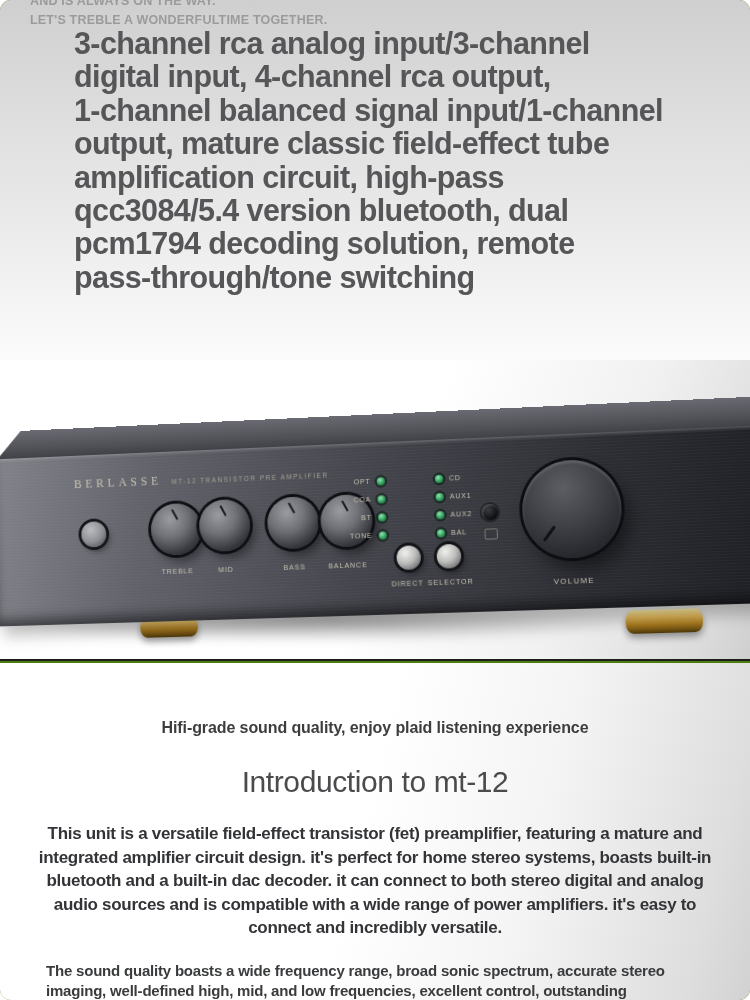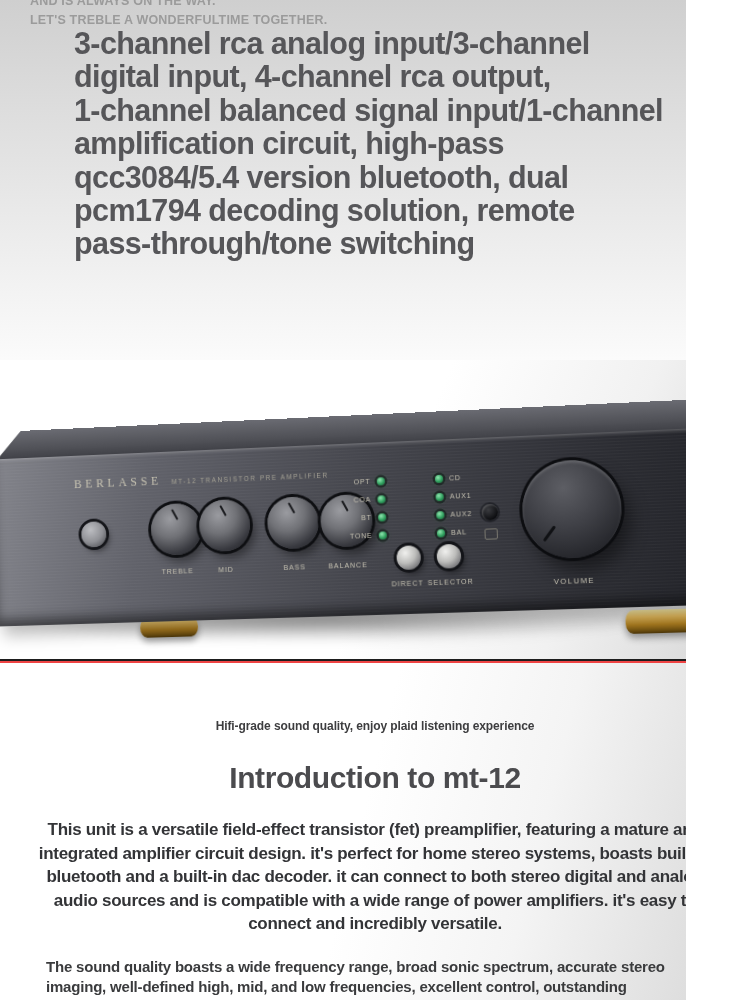--- a/index.html
+++ b/index.html
@@ -1,18 +1,18 @@
 <!DOCTYPE html>
 <html><head>
 <meta charset="utf-8">
 <style>
   html,body{margin:0;padding:0;}
   .page{
-    position:relative;width:686px;height:1000px;overflow:hidden;
-    font-family:"Liberation Sans",sans-serif;background:#ef4444;
+    position:relative;width:750px;height:1000px;overflow:hidden;
+    font-family:"Liberation Sans",sans-serif;background:#4d7c0f;border-radius:11px;
   }
   
   .top-section{
     position:absolute;top:0;left:0;width:750px;height:360px;
     background:linear-gradient(180deg,#cfcfcf 0%,#dcdcdc 28%,#eeeeee 70%,#fbfbfb 100%);
   }
   .tagline{position:absolute;top:-8px;left:30px;color:#9b9b9b;font-size:12.5px;font-weight:700;line-height:19px;letter-spacing:.2px;}
   .headline{position:absolute;top:27px;left:28px;color:#565659;font-size:30.5px;font-weight:700;line-height:33.4px;letter-spacing:-.6px;margin-left:46px;}
   .headline div{white-space:nowrap;}
   
@@ -102,39 +102,40 @@
     background:linear-gradient(180deg,#f7e9a4 0%,#ddb45a 30%,#a6791f 62%,#6b4d10 88%,#4a350a 100%);
     box-shadow:0 4px 7px rgba(0,0,0,.38);
   }
   .foot-left{left:150px;top:196px;width:60px;}
   .foot-right{left:636px;top:203px;width:74px;height:23px;}
   
   .intro-section{
     position:absolute;top:663px;left:0;width:750px;height:337px;overflow:hidden;
     background:linear-gradient(104deg,#ffffff 48%,#f4f4f4 70%,#dedede 92%,#d2d2d2 100%);
   }
-  .subtitle{margin:56px auto 0;text-align:center;font-size:12px;font-weight:700;color:#3d3d3f;letter-spacing:-.1px;}
-  .intro-title{margin:28px auto 0;text-align:center;font-size:30px;font-weight:700;color:#4b4b4e;letter-spacing:-.4px;}
+  .subtitle{margin:56px auto 0;text-align:center;font-size:16px;font-weight:700;color:#3d3d3f;letter-spacing:-.1px;}
+  .intro-title{margin:28px auto 0;text-align:center;font-size:30px;font-weight:400;color:#4b4b4e;letter-spacing:-.4px;}
   .intro-p1{margin:23px auto 0;width:702px;text-align:center;font-size:17px;font-weight:700;color:#333437;line-height:23.6px;letter-spacing:-.3px;}
   .intro-p2{margin:21px 40px 0 46px;text-align:left;font-size:15px;font-weight:700;color:#3a3b3d;line-height:20.5px;letter-spacing:-.2px;}
 </style>
 </head>
 <body>
 
 <div class="page">
 
   <div class="top-section">
     <div class="tagline">
       <div>AND IS ALWAYS ON THE WAY.</div>
       <div>LET'S TREBLE A WONDERFULTIME TOGETHER.</div>
     </div>
     <div class="headline">
       <div>3-channel rca analog input/3-channel</div>
       <div>digital input, 4-channel rca output,</div>
       <div>1-channel balanced signal input/1-channel</div>
+      <div>output, mature classic field-effect tube</div>
       <div>amplification circuit, high-pass</div>
       <div>qcc3084/5.4 version bluetooth, dual</div>
       <div>pcm1794 decoding solution, remote</div>
       <div>pass-through/tone switching</div>
     </div>
   </div>
 
   <div class="photo-section">
     <div class="amp-shadow"></div>
     <div class="amp">

